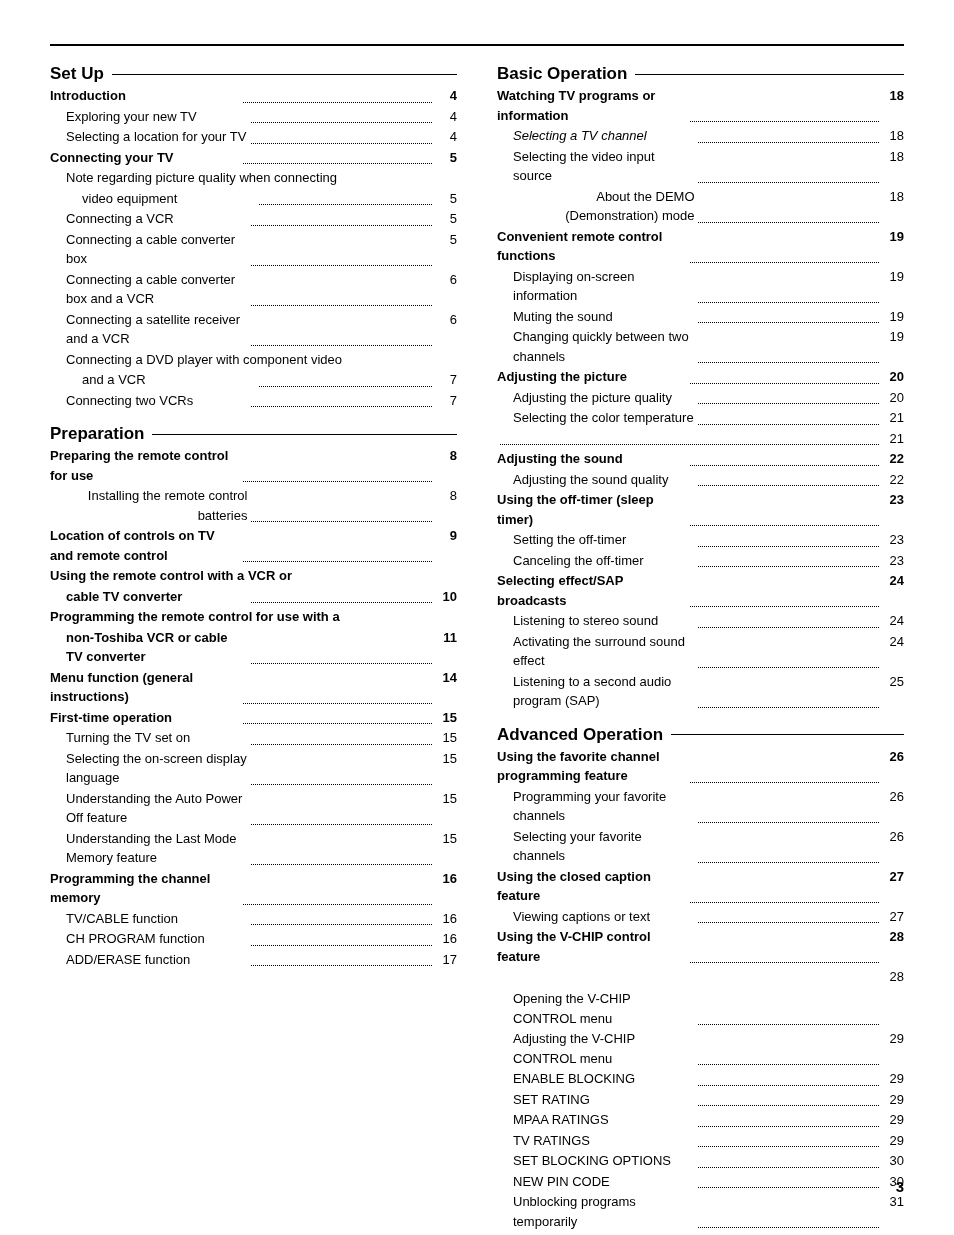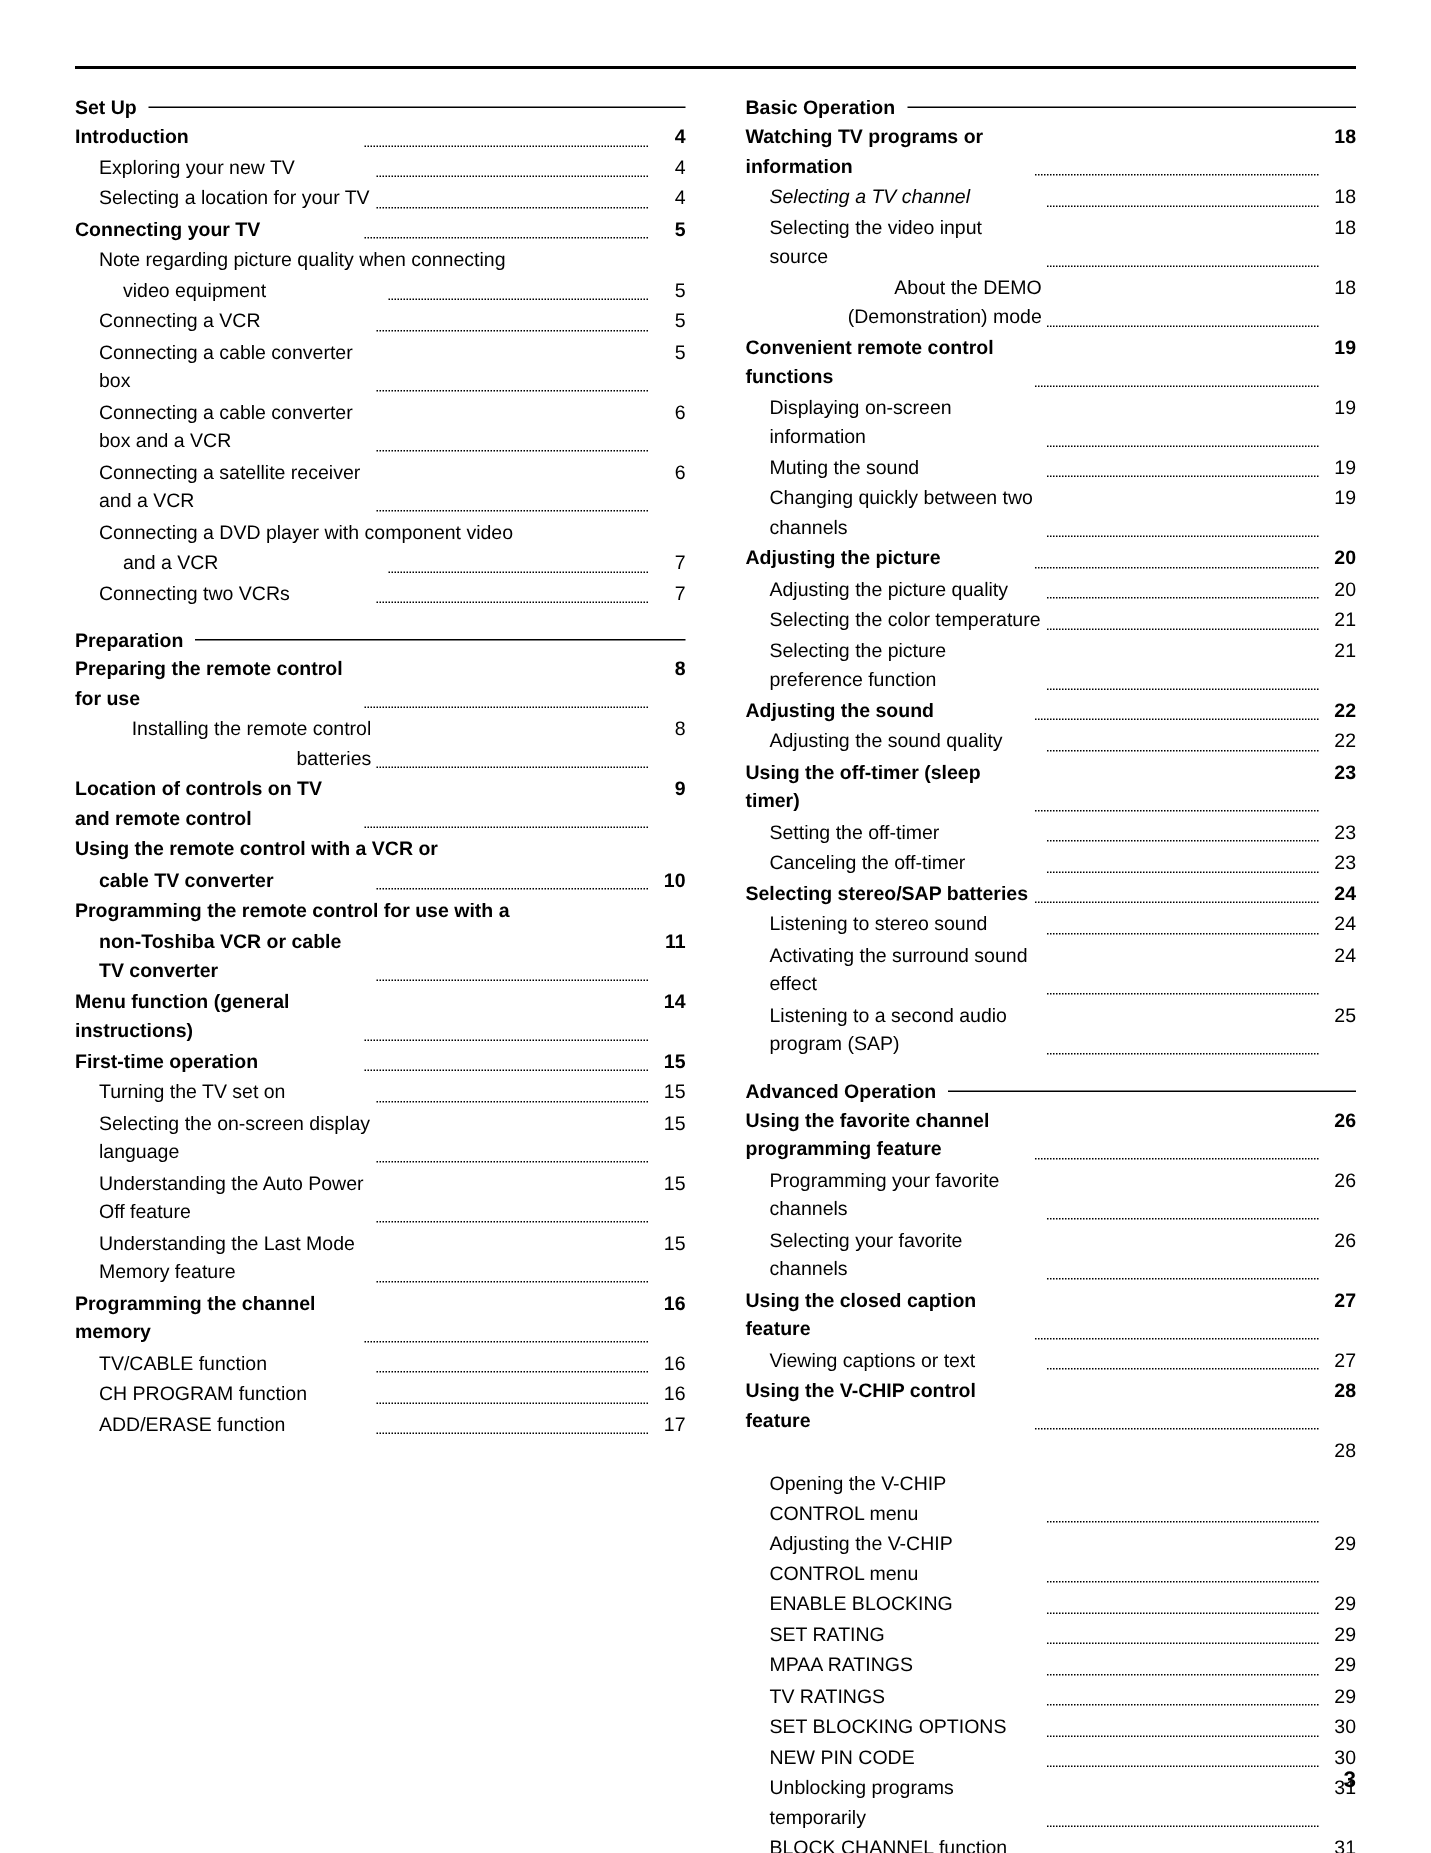--- a/index.html
+++ b/index.html
@@ -25,21 +25,21 @@
     }
     .two-col {
       display: flex;
       gap: 40px;
     }
     .col {
       flex: 1;
     }
     .section-header {
       font-weight: bold;
-      font-size: 13px;
+      font-size: 17px;
       margin-bottom: 2px;
       display: flex;
       align-items: center;
     }
     .section-header::after {
       content: '';
       flex: 1;
       border-top: 1.5px solid #000;
       margin-left: 8px;
     }
@@ -274,21 +274,20 @@
           <span class="entry-text" style="padding-left: 16px;">Adjusting the picture quality</span>
           <span class="dots"></span>
           <span class="page-num">20</span>
         </div>
         <div class="toc-entry">
           <span class="entry-text" style="padding-left: 16px;">Selecting the color temperature</span>
           <span class="dots"></span>
           <span class="page-num">21</span>
         </div>
         <div class="toc-entry">
-          <span class="entry-text" style="padding-left: 16px;">Selecting the picture preference function</span>
           <span class="dots"></span>
           <span class="page-num">21</span>
         </div>
         <div class="toc-entry">
           <span class="entry-text" style="font-weight: bold;">Adjusting the sound</span>
           <span class="dots"></span>
           <span class="page-num" style="font-weight: bold;">22</span>
         </div>
         <div class="toc-entry">
           <span class="entry-text" style="padding-left: 16px;">Adjusting the sound quality</span>
@@ -304,21 +303,21 @@
           <span class="entry-text" style="padding-left: 16px;">Setting the off-timer</span>
           <span class="dots"></span>
           <span class="page-num">23</span>
         </div>
         <div class="toc-entry">
           <span class="entry-text" style="padding-left: 16px;">Canceling the off-timer</span>
           <span class="dots"></span>
           <span class="page-num">23</span>
         </div>
         <div class="toc-entry">
-          <span class="entry-text" style="font-weight: bold;">Selecting stereo/SAP batteries</span>
+          <span class="entry-text" style="font-weight: bold;">Selecting effect/SAP broadcasts</span>
           <span class="dots"></span>
           <span class="page-num" style="font-weight: bold;">24</span>
         </div>
         <div class="toc-entry">
           <span class="entry-text" style="padding-left: 16px;">Listening to stereo sound</span>
           <span class="dots"></span>
           <span class="page-num">24</span>
         </div>
         <div class="toc-entry">
           <span class="entry-text" style="padding-left: 16px;">Activating the surround sound effect</span>

